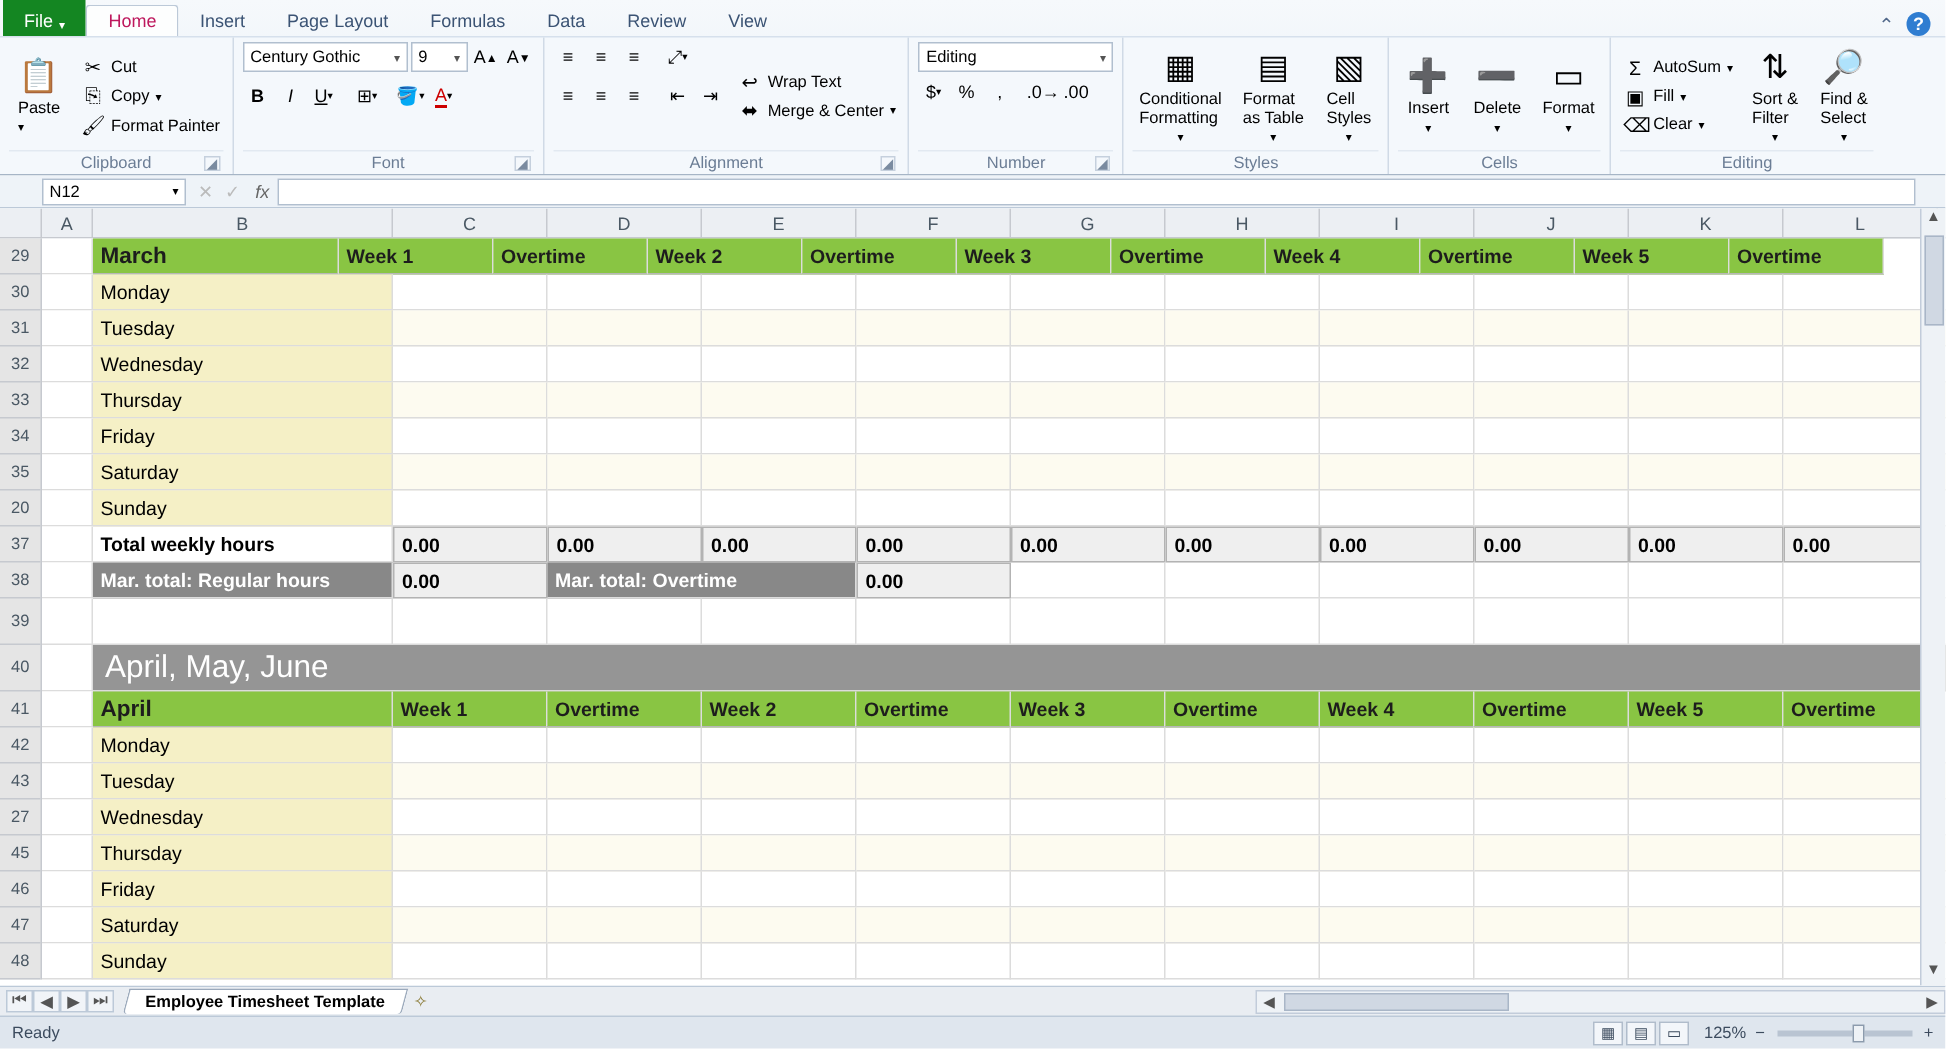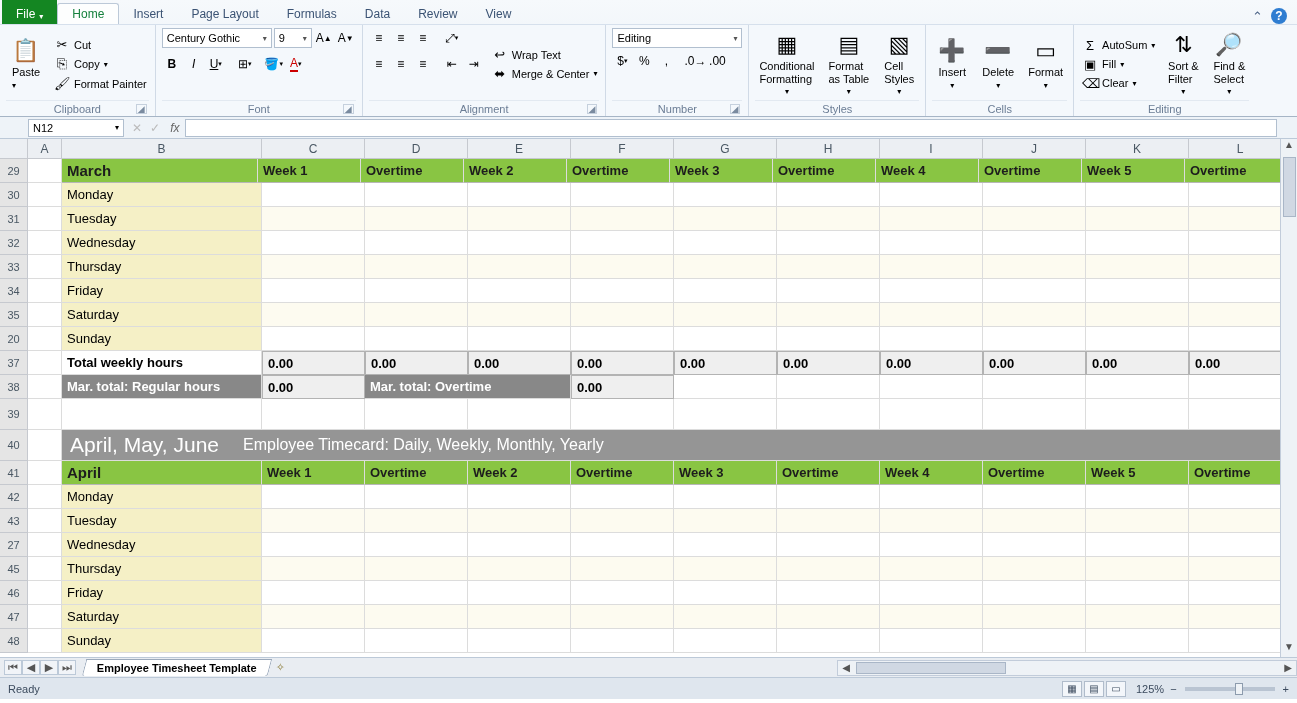--- a/index.html
+++ b/index.html
@@ -4,21 +4,21 @@
 <style>
 * { box-sizing: border-box; margin: 0; padding: 0; }
 body { font-family: "Segoe UI", Tahoma, sans-serif; font-size: 12px; background: #fff; overflow: hidden; width: 1297px; height: 703px; position: relative; }
 
 
 .ribbon { background: linear-gradient(#f6f9fc,#e7eef5); border-bottom: 1px solid #a6b5c6; }
 .tabs { display: flex; align-items: flex-end; height: 24px; padding-left: 2px; }
 .file-tab { background: #148622; color: #ffffff; padding: 3px 14px; font-size: 12px; height: 36px; display: flex; align-items: flex-end; gap: 4px; }
 .file-tab .tri { font-size: 8px; }
 .tab { padding: 3px 14px; color: #3b5374; cursor: default; }
-.tab.active { background: #fdfefe; border: 1px solid #bcc9d8; border-bottom: none; border-radius: 3px 3px 0 0; color: #15803d; font-weight: 400; }
+.tab.active { background: #fdfefe; border: 1px solid #bcc9d8; border-bottom: none; border-radius: 3px 3px 0 0; color: #be185d; font-weight: 400; }
 .help-icons { margin-left: auto; display: flex; gap: 8px; padding-right: 10px; align-items: center; color: #51688a; }
 
 .ribbon-body { display: flex; background: #f4f8fc; height: 92px; border-top: 1px solid #d6e0ec; }
 .group { border-right: 1px solid #d0dae6; padding: 3px 6px 0 6px; display: flex; flex-direction: column; position: relative; }
 .group-title { text-align: center; font-size: 11px; color: #6b7d95; padding: 2px 0 1px; border-top: 1px solid #e2e9f1; margin-top: auto; position: relative; }
 .group-title .launcher { position: absolute; right: 2px; top: 3px; font-size: 9px; color: #7a8ba0; border: 1px solid #c5d0dd; padding: 0 1px; line-height: 8px; cursor: default; }
 .group-content { display: flex; gap: 6px; flex: 1; }
 .big-btn { display: flex; flex-direction: column; align-items: center; justify-content: center; gap: 2px; padding: 2px 4px; min-width: 40px; }
 .big-btn .icon { font-size: 22px; }
 .big-btn .lbl { font-size: 11px; text-align: left; line-height: 1.1; }
@@ -356,21 +356,21 @@
       <div class="row-h">43</div>
       <div class="row-h">27</div>
       <div class="row-h">45</div>
       <div class="row-h">46</div>
       <div class="row-h">47</div>
       <div class="row-h">48</div>
     </div>
   <div class="cells" id="cells">
       <div class="row">
         <div class="cell gap-col" style="width: 34px;"></div>
-        <div class="cell green-hdr-first" style="width: 196px;">March</div>
+        <div class="cell green-hdr-first" style="width: 164px;">March</div>
         <div class="cell green-hdr" style="width: 103px;">Week 1</div>
         <div class="cell green-hdr" style="width: 103px;">Overtime</div>
         <div class="cell green-hdr" style="width: 103px;">Week 2</div>
         <div class="cell green-hdr" style="width: 103px;">Overtime</div>
         <div class="cell green-hdr" style="width: 103px;">Week 3</div>
         <div class="cell green-hdr" style="width: 103px;">Overtime</div>
         <div class="cell green-hdr" style="width: 103px;">Week 4</div>
         <div class="cell green-hdr" style="width: 103px;">Overtime</div>
         <div class="cell green-hdr" style="width: 103px;">Week 5</div>
         <div class="cell green-hdr" style="width: 103px;">Overtime</div>
@@ -520,21 +520,20 @@
         <div class="cell" style="width: 103px;"></div>
         <div class="cell" style="width: 103px;"></div>
         <div class="cell" style="width: 103px;"></div>
         <div class="cell" style="width: 103px;"></div>
         <div class="cell" style="width: 103px;"></div>
       </div>
       <div class="row h31">
         <div class="cell gap-col" style="width: 34px;"></div>
         <div class="cell grey-title" style="width: 1333px;">
           <span>April, May, June</span>
-          <span class="sub">Employee Timecard: Daily, Weekly, Monthly, Yearly</span>
         </div>
       </div>
       <div class="row">
         <div class="cell gap-col" style="width: 34px;"></div>
         <div class="cell green-hdr-first" style="width: 200px;">April</div>
         <div class="cell green-hdr" style="width: 103px;">Week 1</div>
         <div class="cell green-hdr" style="width: 103px;">Overtime</div>
         <div class="cell green-hdr" style="width: 103px;">Week 2</div>
         <div class="cell green-hdr" style="width: 103px;">Overtime</div>
         <div class="cell green-hdr" style="width: 103px;">Week 3</div>

